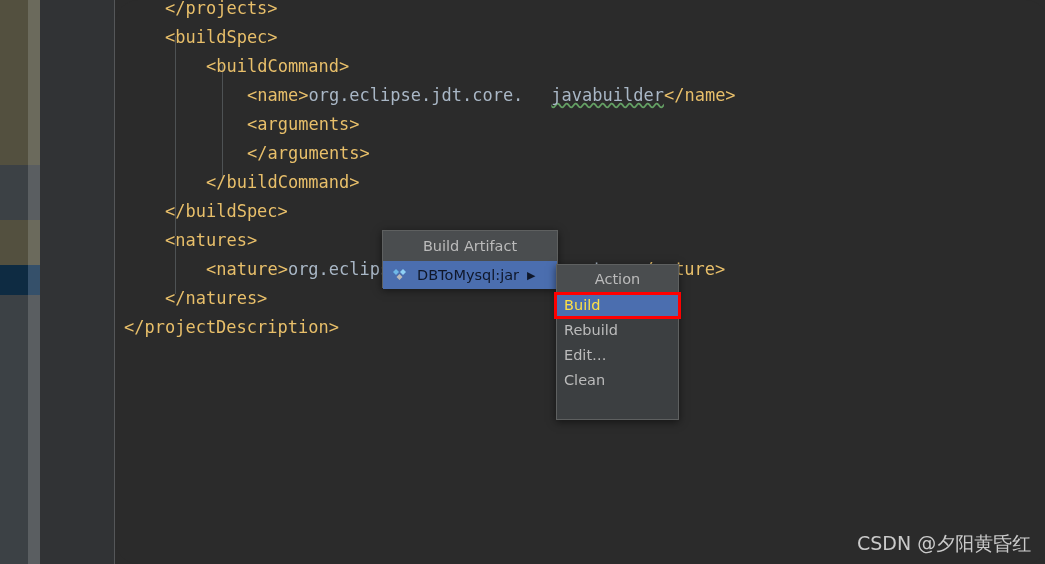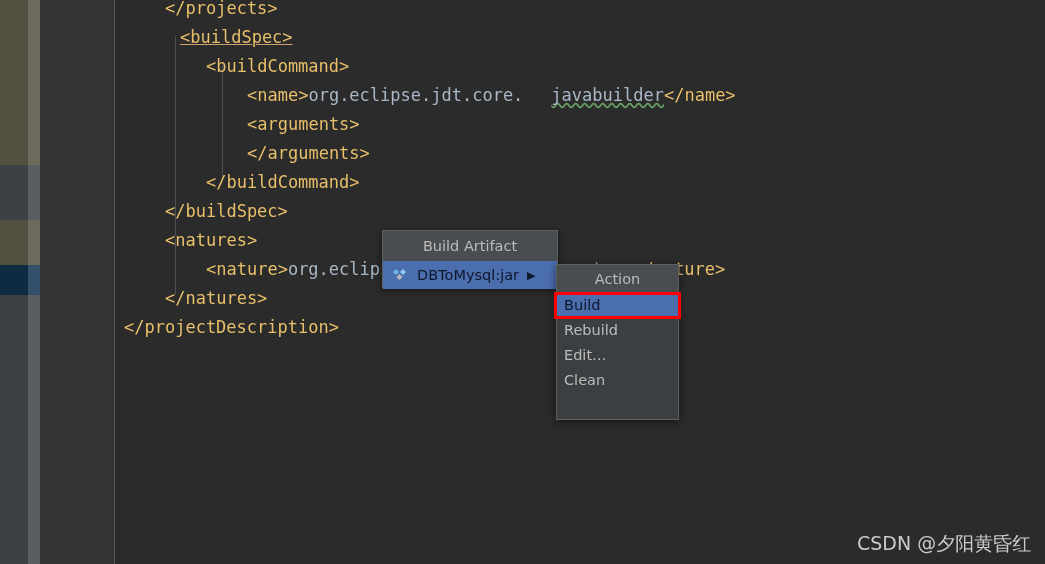--- a/index.html
+++ b/index.html
@@ -152,21 +152,21 @@
     line-height: 25px;
     padding-left: 7px;
     color: #bbbbbb;
     font-size: 14.5px;
     font-family: "DejaVu Sans", sans-serif;
     box-sizing: border-box;
     white-space: nowrap;
   }
   .action-item.selected {
     background: #4b6eaf;
-    color: #0f172a;
+    color: #fde047;
   }
   .red-highlight {
     position: absolute;
     border: 3px solid #ff0000;
     box-sizing: border-box;
     pointer-events: none;
   }
 
   
   .watermark {
@@ -214,21 +214,21 @@
       <div class="lineno" style="top: 313px;">17</div>
       <div class="lineno" style="top: 342px;">18</div>
     </div>
 
   <div class="code-area">
     <div class="indent-guide" style="left:59px; top:36px; height:200px;"></div>
     <div class="indent-guide" style="left:106px; top:65px; height:113px;"></div>
     <div class="indent-guide" style="left:59px; top:239px; height:55px;"></div>
     <div id="code-lines">
         <div class="code-line" style="top: -6px; left: 49px;"><span class="tagname">&lt;/projects&gt;</span></div>
-        <div class="code-line" style="top: 23px; left: 64px; text-decoration: underline;"><span class="tagname">&lt;buildSpec&gt;</span></div>
+        <div class="code-line" style="top: 23px; left: 49px;"><span class="tagname">&lt;buildSpec&gt;</span></div>
         <div class="code-line" style="top: 52px; left: 90px;"><span class="tagname">&lt;buildCommand&gt;</span></div>
         <div class="code-line" style="top: 81px; left: 131px;"><span class="tagname">&lt;name&gt;</span><span class="tagtext">org.eclipse.jdt.core.</span><span class="tagtext squiggle">javabuilder</span><span class="tagname">&lt;/name&gt;</span></div>
         <div class="code-line" style="top: 110px; left: 131px;"><span class="tagname">&lt;arguments&gt;</span></div>
         <div class="code-line" style="top: 139px; left: 131px;"><span class="tagname">&lt;/arguments&gt;</span></div>
         <div class="code-line" style="top: 168px; left: 90px;"><span class="tagname">&lt;/buildCommand&gt;</span></div>
         <div class="code-line" style="top: 197px; left: 49px;"><span class="tagname">&lt;/buildSpec&gt;</span></div>
         <div class="code-line" style="top: 226px; left: 49px;"><span class="tagname">&lt;natures&gt;</span></div>
         <div class="code-line" style="top: 255px; left: 90px;"><span class="tagname">&lt;nature&gt;</span><span class="tagtext">org.eclipse.jdt.core.</span><span class="tagtext squiggle">javanature</span><span class="tagname">&lt;/nature&gt;</span></div>
         <div class="code-line" style="top: 284px; left: 49px;"><span class="tagname">&lt;/natures&gt;</span></div>
         <div class="code-line" style="top: 313px; left: 8px;"><span class="tagname">&lt;/projectDescription&gt;</span></div>

